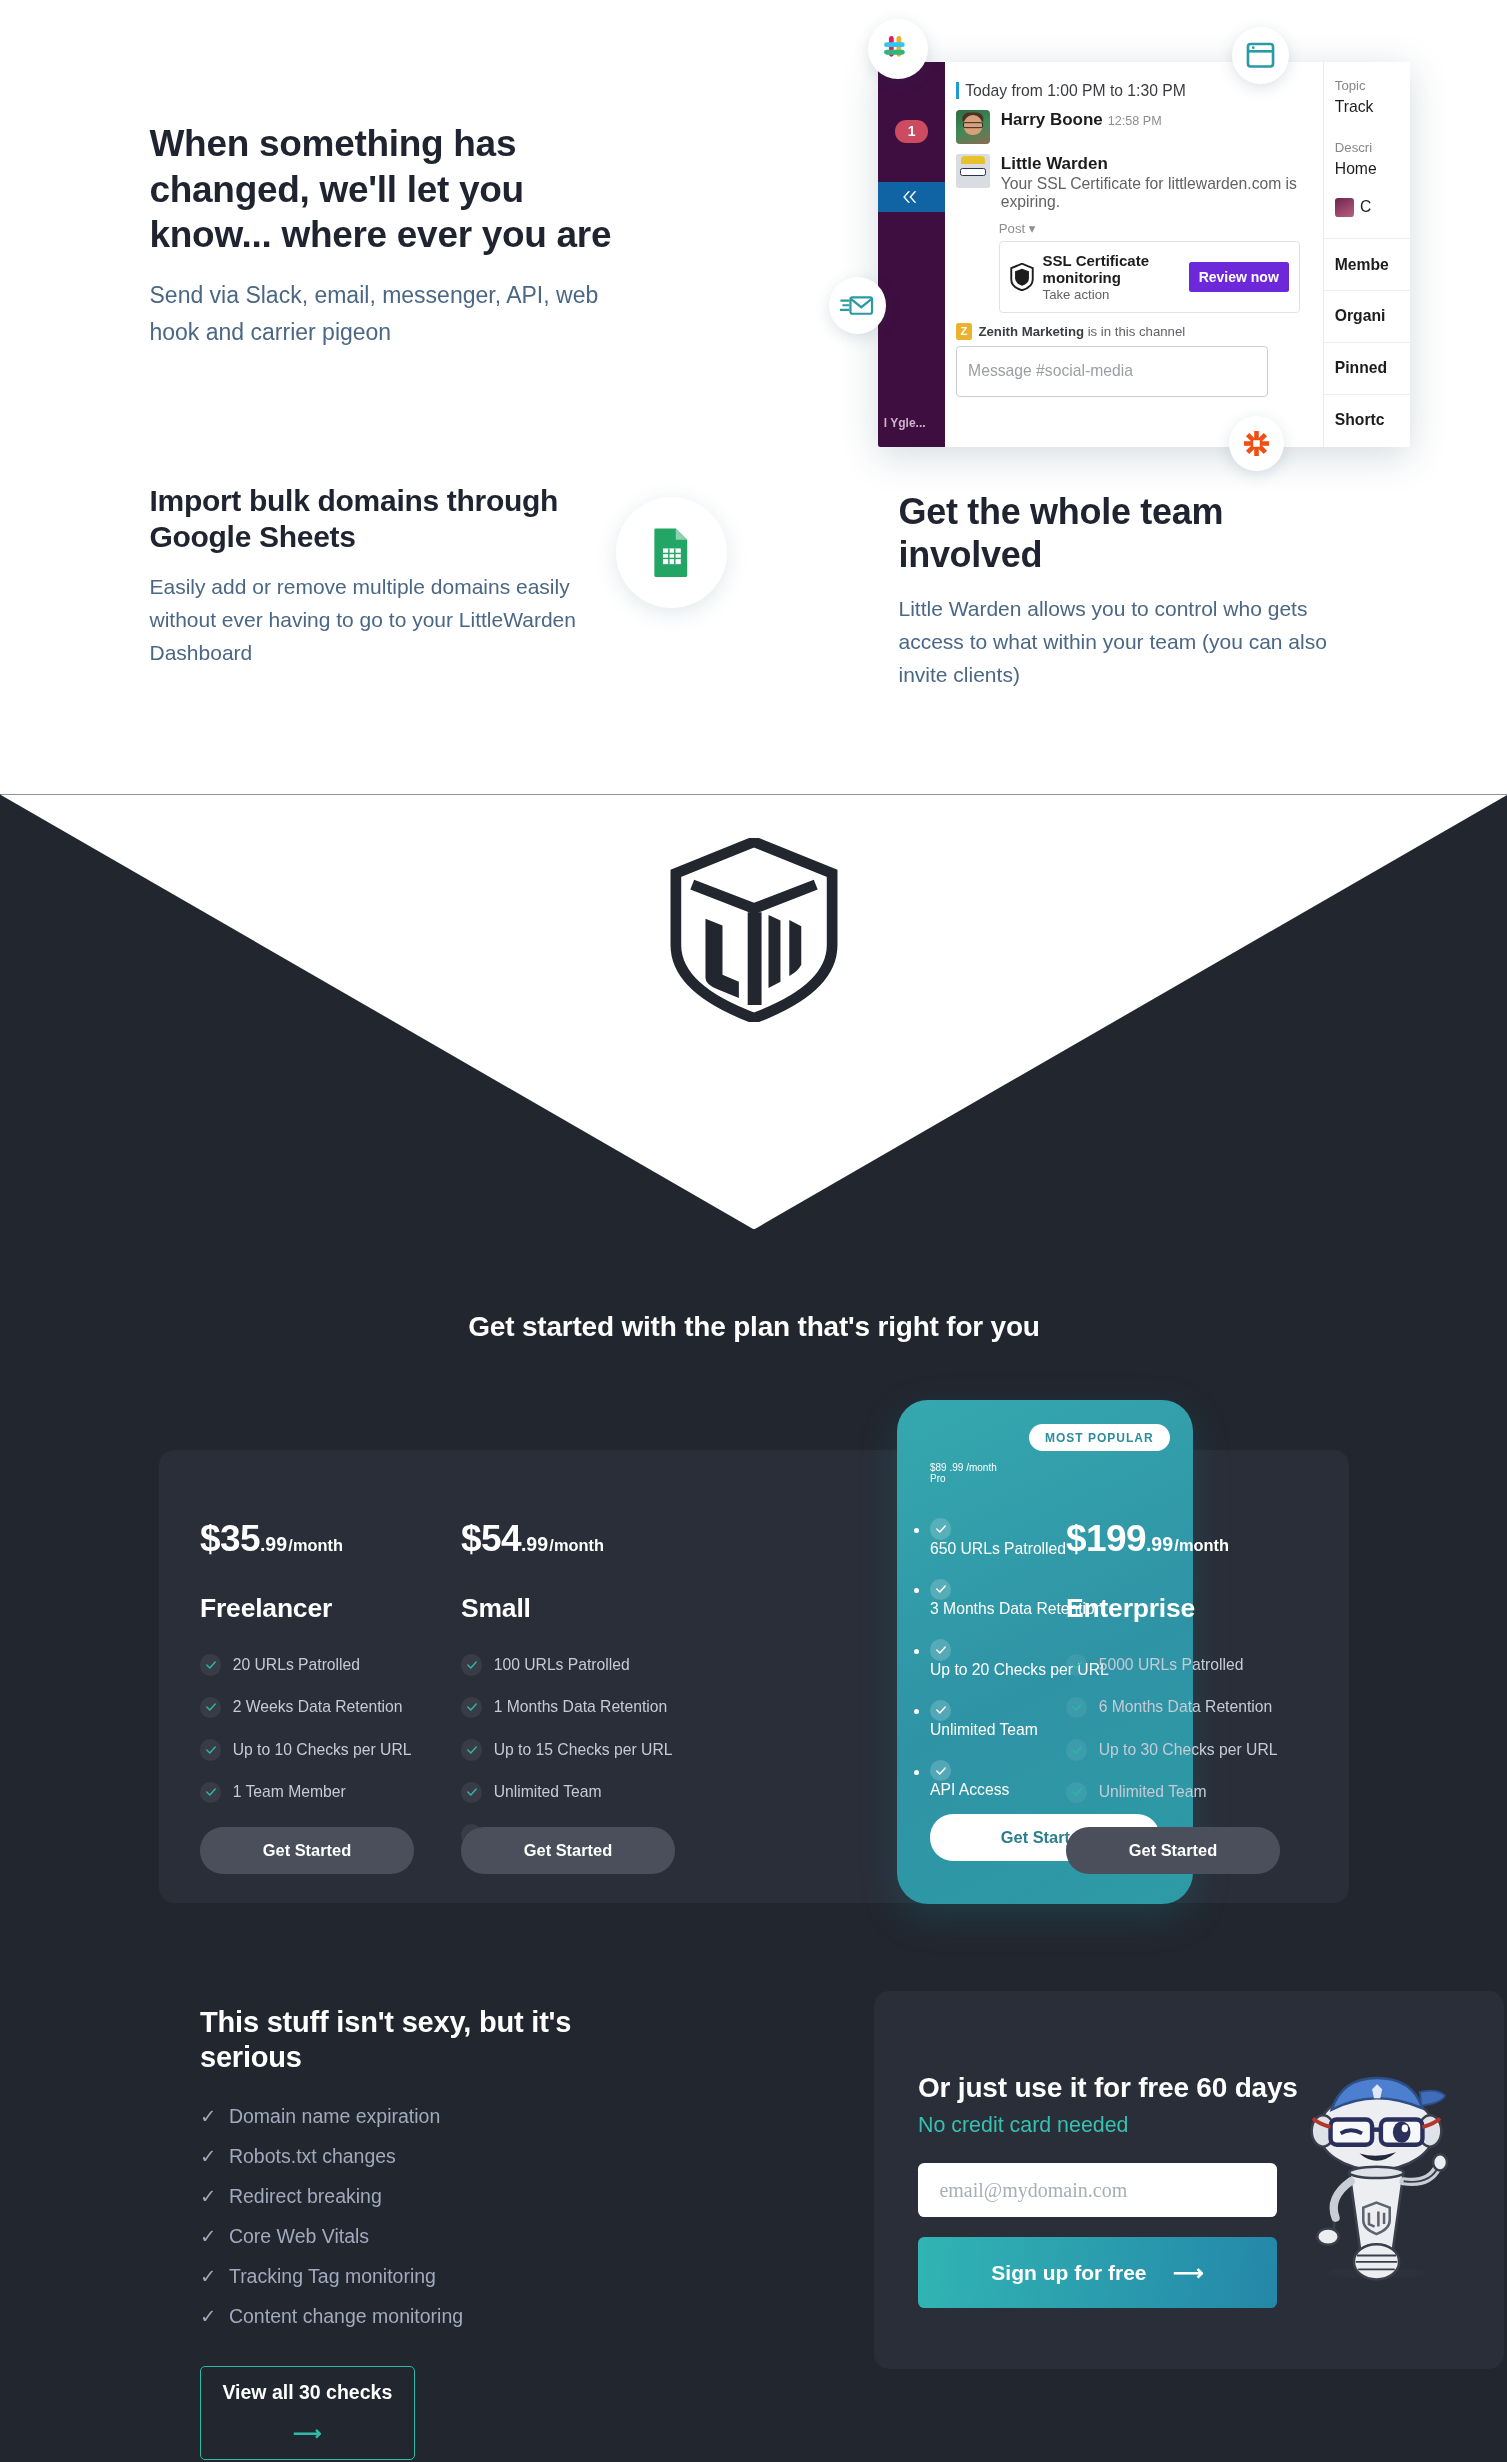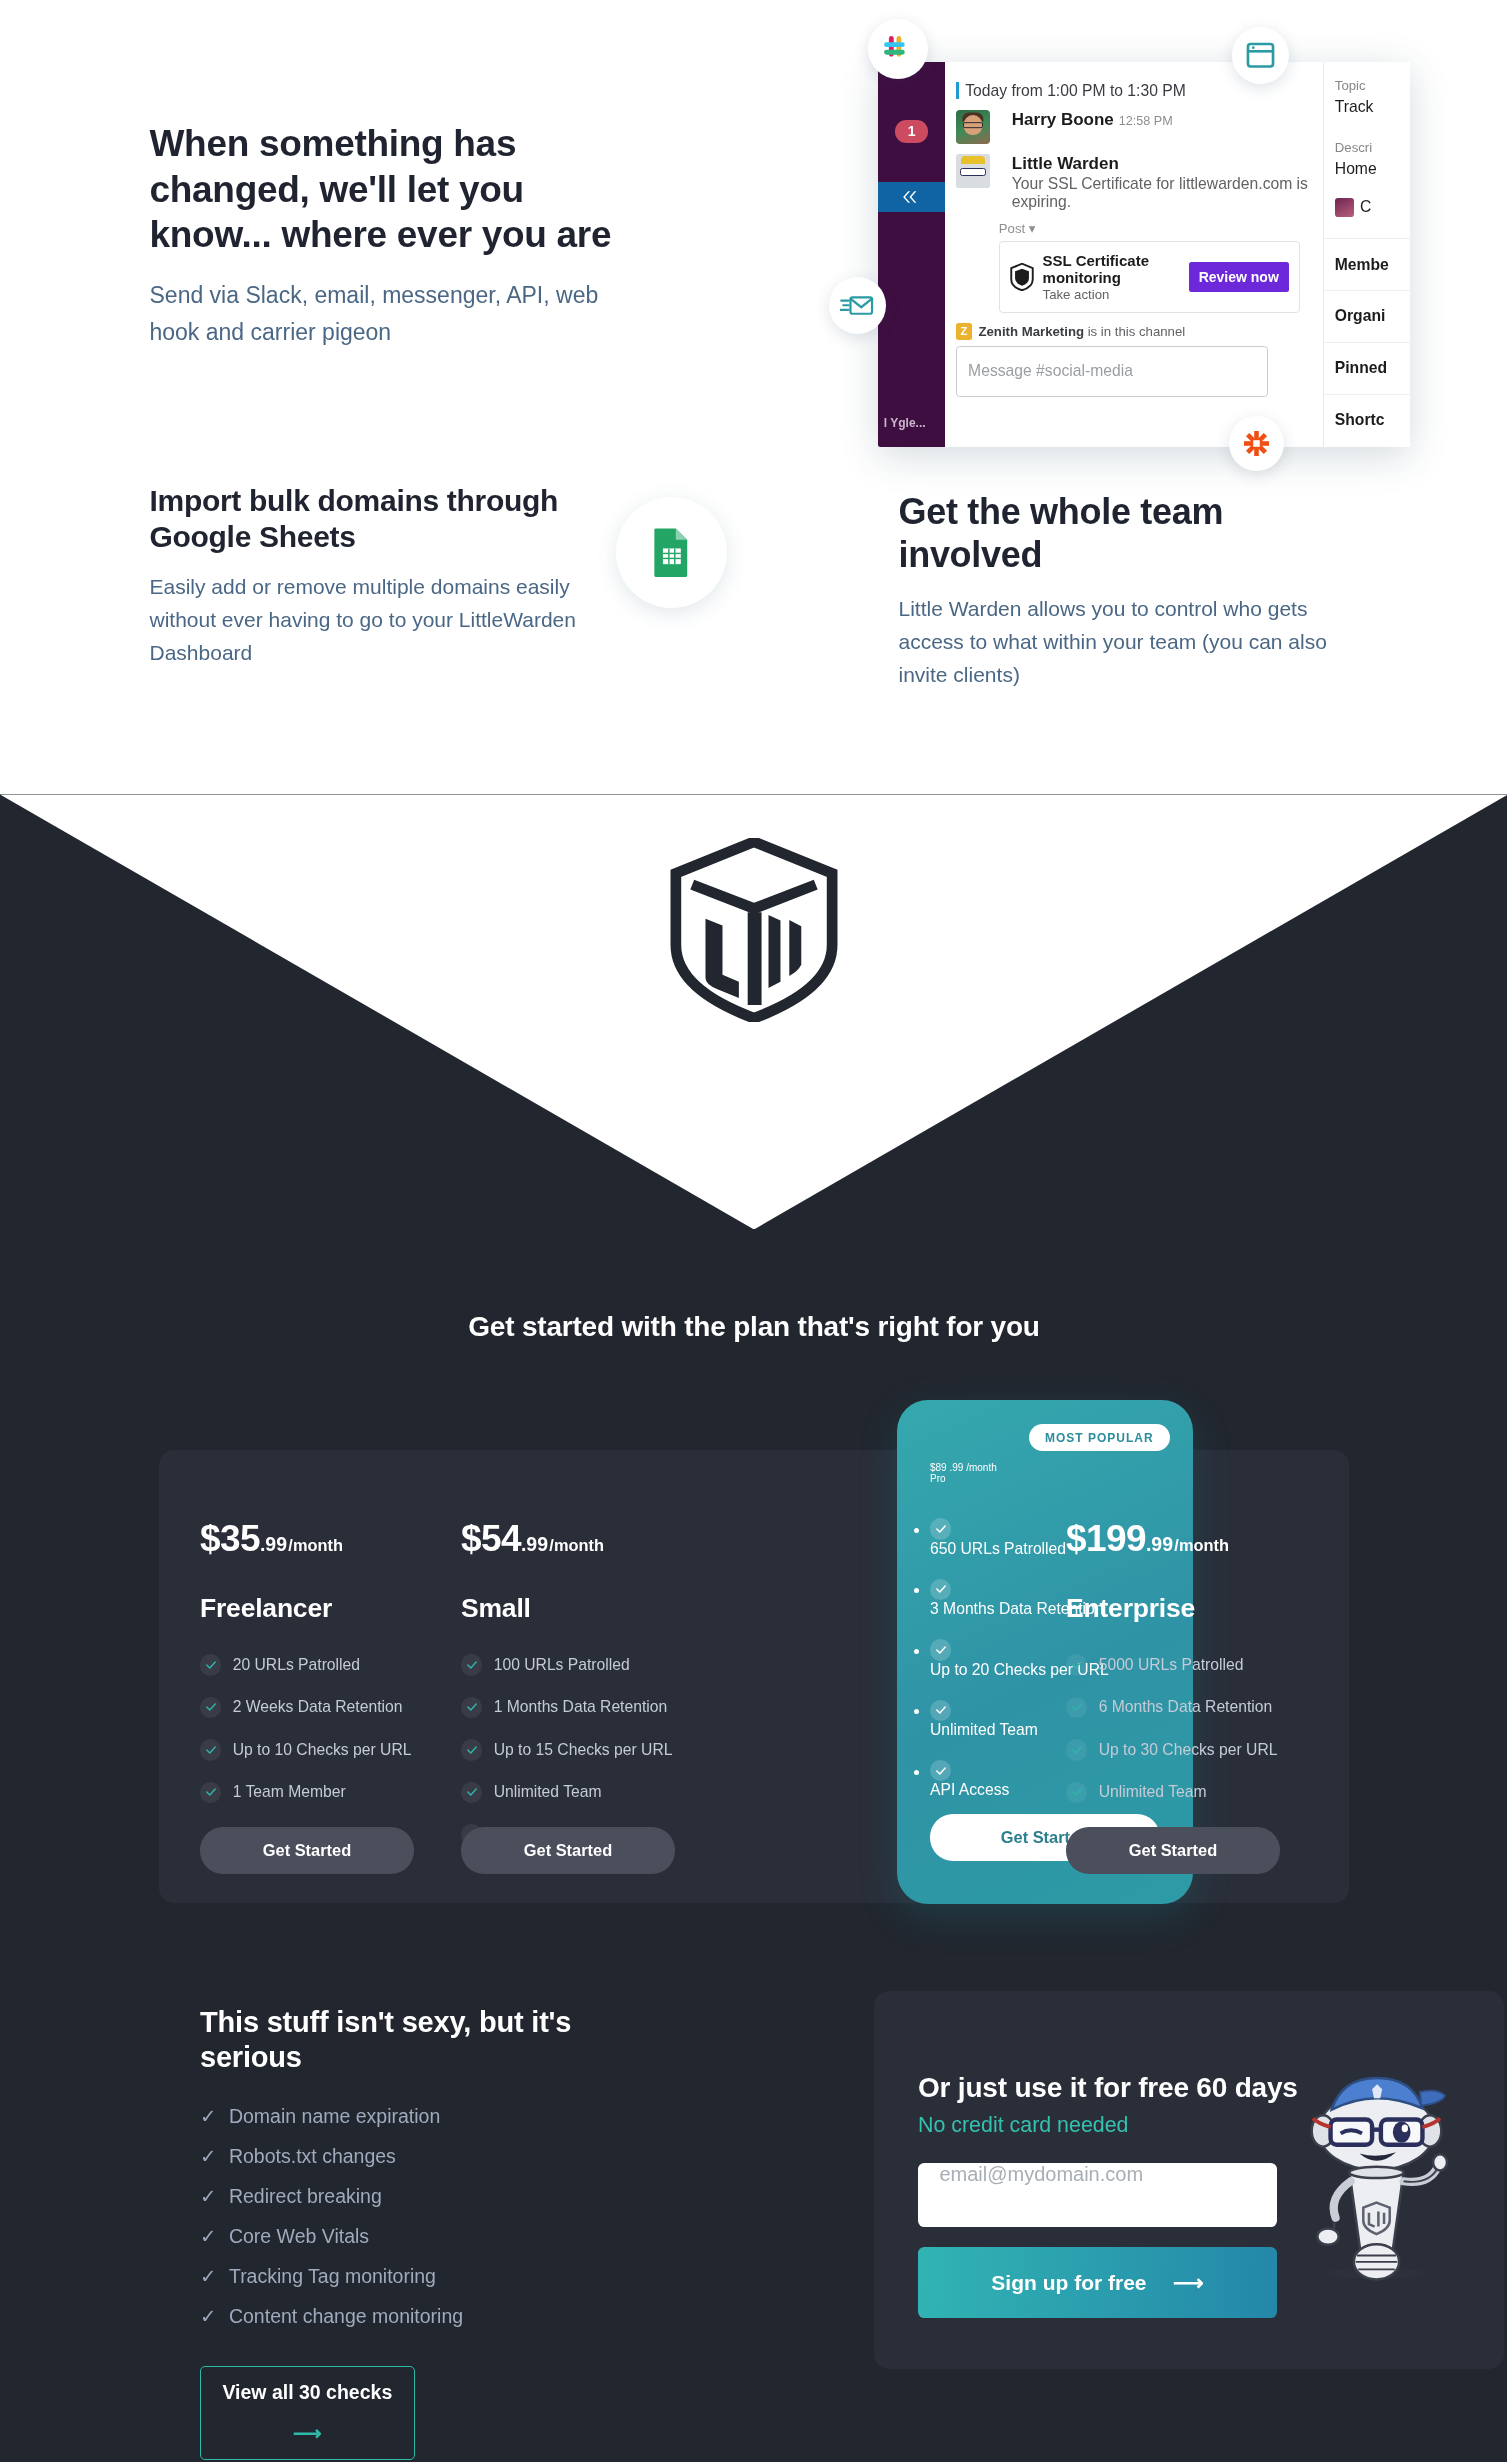--- a/index.html
+++ b/index.html
@@ -88,21 +88,21 @@
     padding: 11.3px 0 0 11.3px;
     overflow: hidden;
   }
   .sl-divider {
     display: flex; align-items: center; gap: 6.3px;
     margin: 8.8px 0 10px 0;
   }
   .sl-divider .bar { width: 3.1px; height: 16.4px; background: #1d9bd1; }
   .sl-divider .txt { color: #3a3c42; font-size: 15.7px; }
 
-  .sl-msg { display: flex; gap: 22px; margin-bottom: 10px; }
+  .sl-msg { display: flex; gap: 11px; margin-bottom: 10px; }
   .sl-av {
     width: 34px; height: 34px; border-radius: 3.8px; flex: none;
     background: linear-gradient(160deg,#2f6b43 0%,#3d8a57 50%,#8d6a4f 100%);
     position: relative; overflow: hidden;
   }
   .sl-av .face {
     position: absolute; left: 50%; top: 46%;
     transform: translate(-50%,-50%);
     width: 19px; height: 20px; border-radius: 50% 50% 45% 45%;
     background: #d8a07a;
@@ -296,24 +296,24 @@
 
   .br {
     position: absolute; left: 715px; top: -14px;
     width: 630px; height: 378px;
     background: #2a2e39; border-radius: 15px;
     padding: 81px 0 0 44px;
   }
   .br h3 { font-size: 28px; font-weight: 700; color: #fff; letter-spacing: -0.2px; }
   .br .sub { color: #35c0b0; font-size: 21.4px; margin-top: 8.8px; }
   .email-in {
-    margin-top: 25px; width: 359px; height: 64px;
+    margin-top: 25px; width: 359px; height: 54px;
     background: #fff; border-radius: 6.3px;
-    display: flex; align-items: flex-start; padding-left: 21.4px;
-    color: #a8aeb6; font-size: 20px;
+    display: flex; align-items: center; padding-left: 21.4px;
+    color: #a8aeb6; font-size: 20px; font-family: Liberation Serif, serif;
   }
   .signup-btn {
     margin-top: 20px; width: 359px; height: 71px;
     border-radius: 6.3px;
     background: linear-gradient(95deg, #31b4b3 0%, #2487a9 100%);
     display: flex; align-items: center; justify-content: center; gap: 26.5px;
     color: #fff; font-size: 21px; font-weight: 700;
   }
   .signup-btn .arr { font-size: 21.4px; }
   .robot { position: absolute; right: 55px; top: 82px; width: 145px; height: 214px; }

